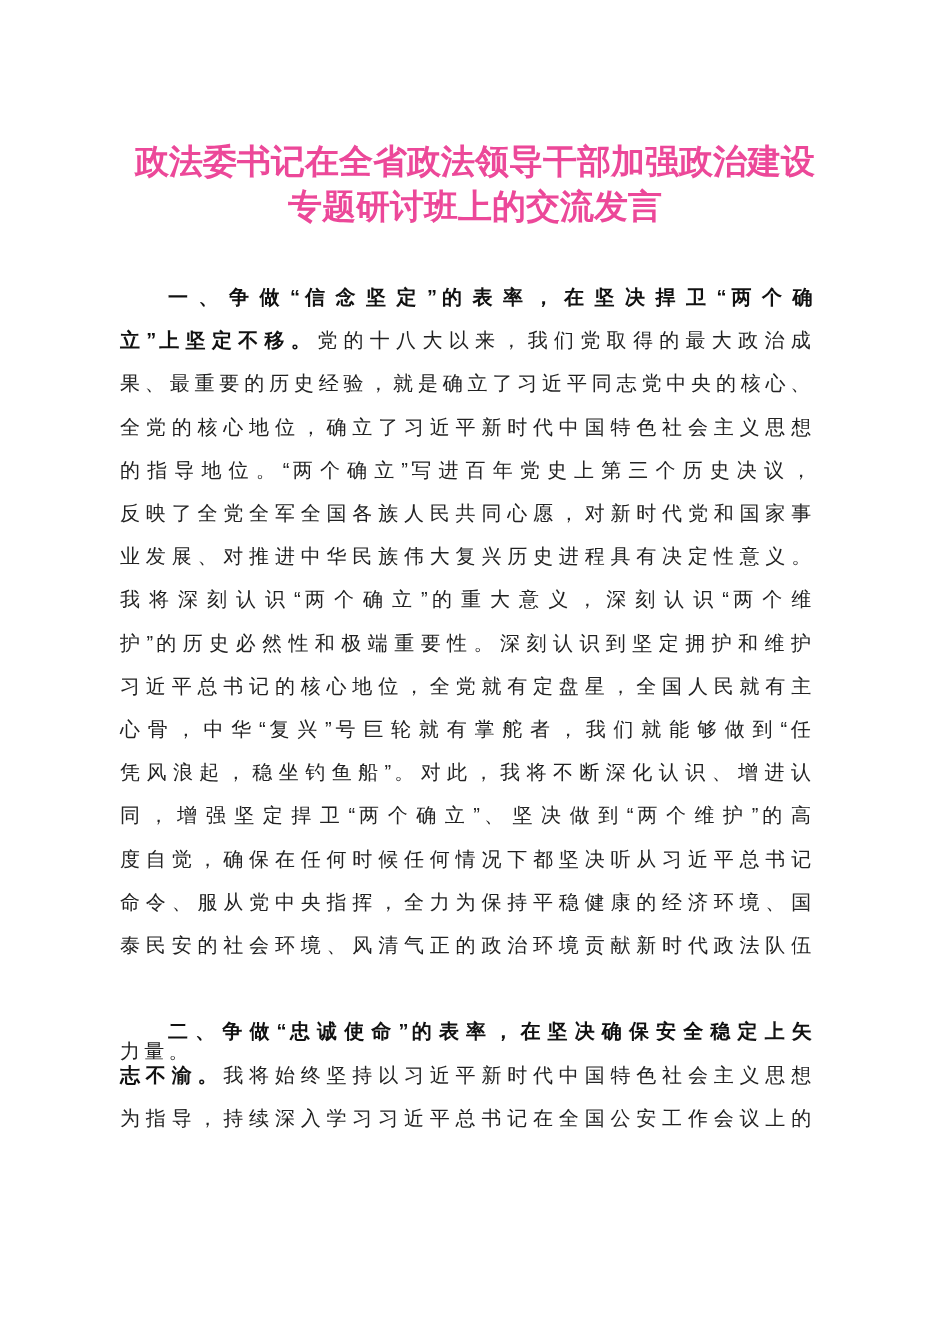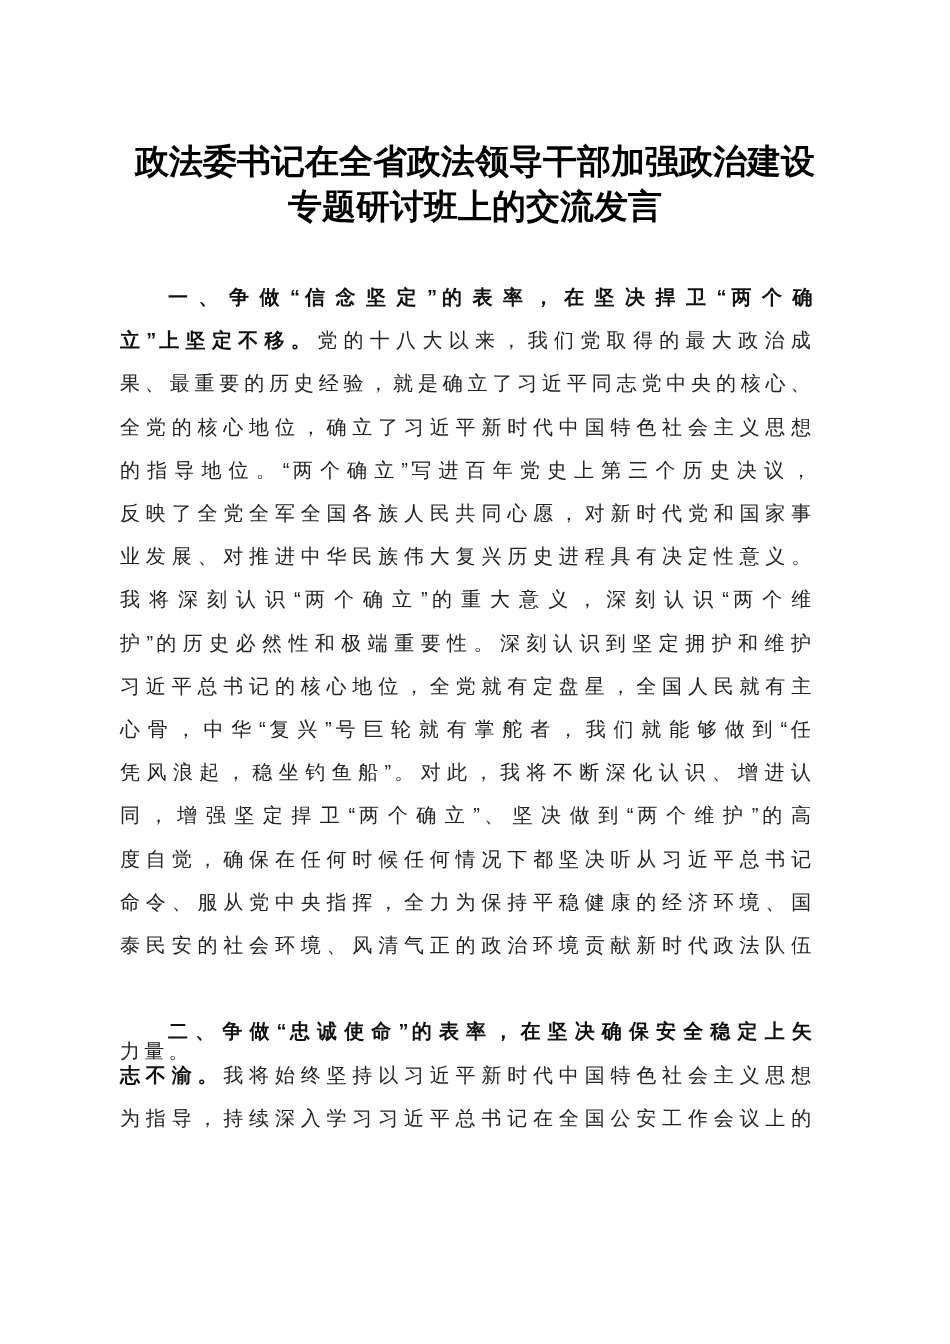--- a/index.html
+++ b/index.html
@@ -1,20 +1,20 @@
 <!DOCTYPE html>
 <html><head>
 <meta charset="utf-8">
 <style>
   html, body { margin: 0; padding: 0; background: #ffffff; }
   body { width: 950px; height: 1344px; position: relative; overflow: hidden; color: #1a1a1a; }
   .page { position: absolute; left: 0; top: 0; width: 950px; height: 1344px; background: #fff; }
   .title { position: absolute; left: 0; width: 950px; text-align: center;
     font-family: "DejaVu Serif", "Liberation Serif", serif; font-weight: bold;
-    font-size: 34px; line-height: 48px; color: #000000; letter-spacing: 0px; }
+    font-size: 34px; line-height: 48px; color: #ec4899; letter-spacing: 0px; }
   .title.l1 { top: 137px; }
   .title.l2 { top: 185px; font-family: Liberation Mono, monospace; }
   .line { position: absolute; left: 120px; width: 720px; height: 43px;
     font-family: Liberation Sans, sans-serif; font-size: 20px;
     line-height: 43px; color: #222; white-space: nowrap; letter-spacing: 4.2px; }
   .line.just { text-align: justify; text-align-last: justify; width: 702px; letter-spacing: 0; }
   .b { font-weight: bold; color: #111; }
   .indent { left: 168px; width: 654px; }
 </style>
 </head>

